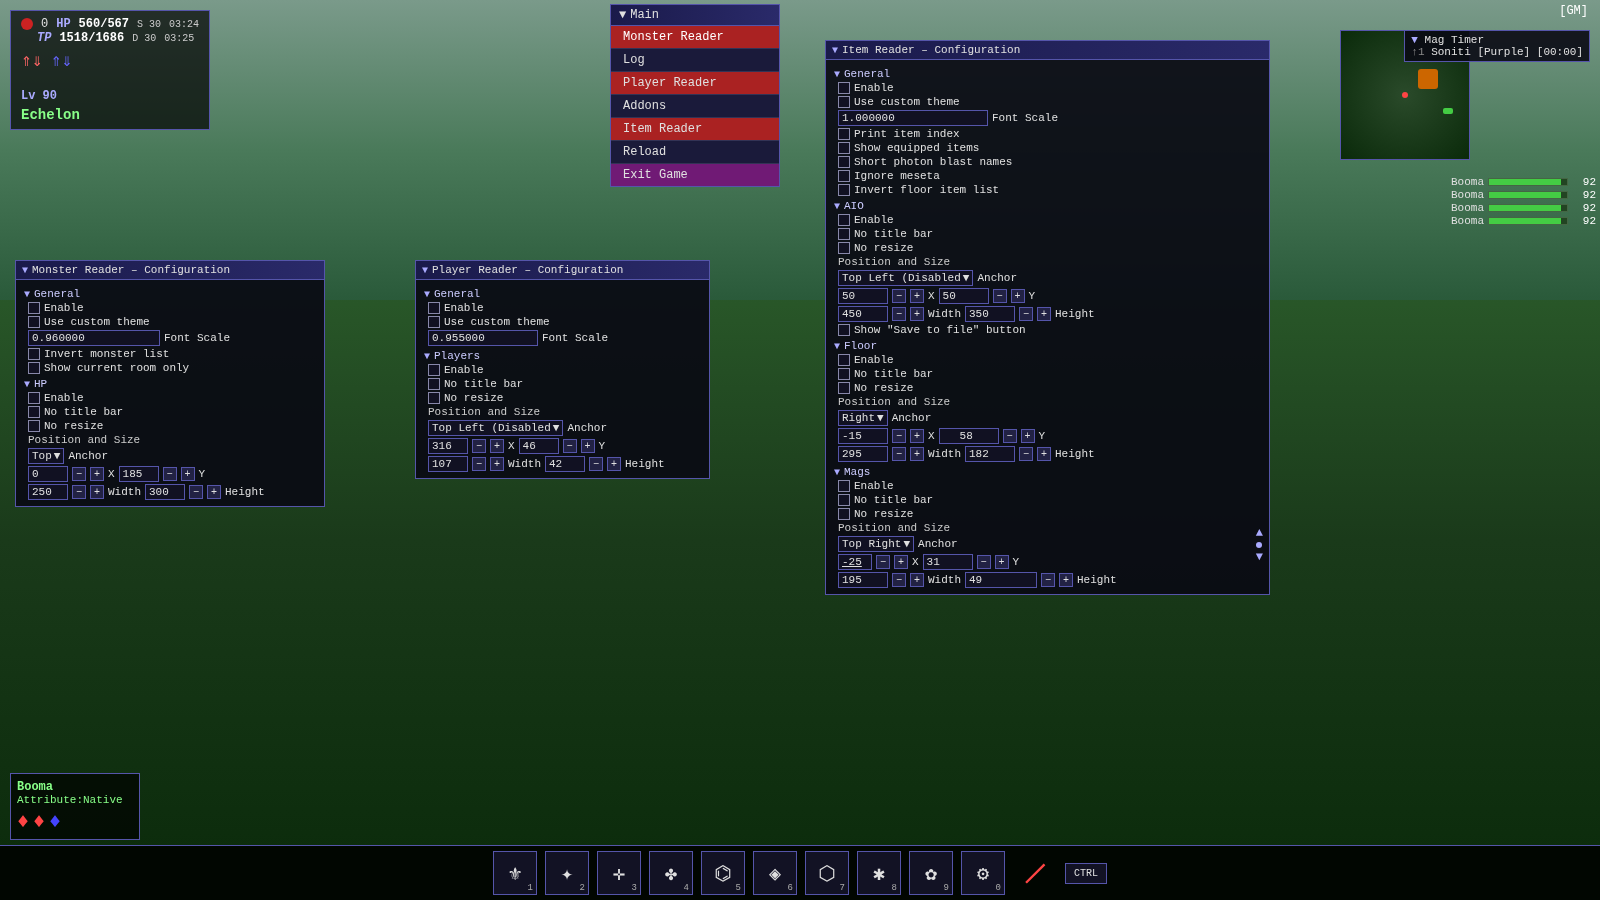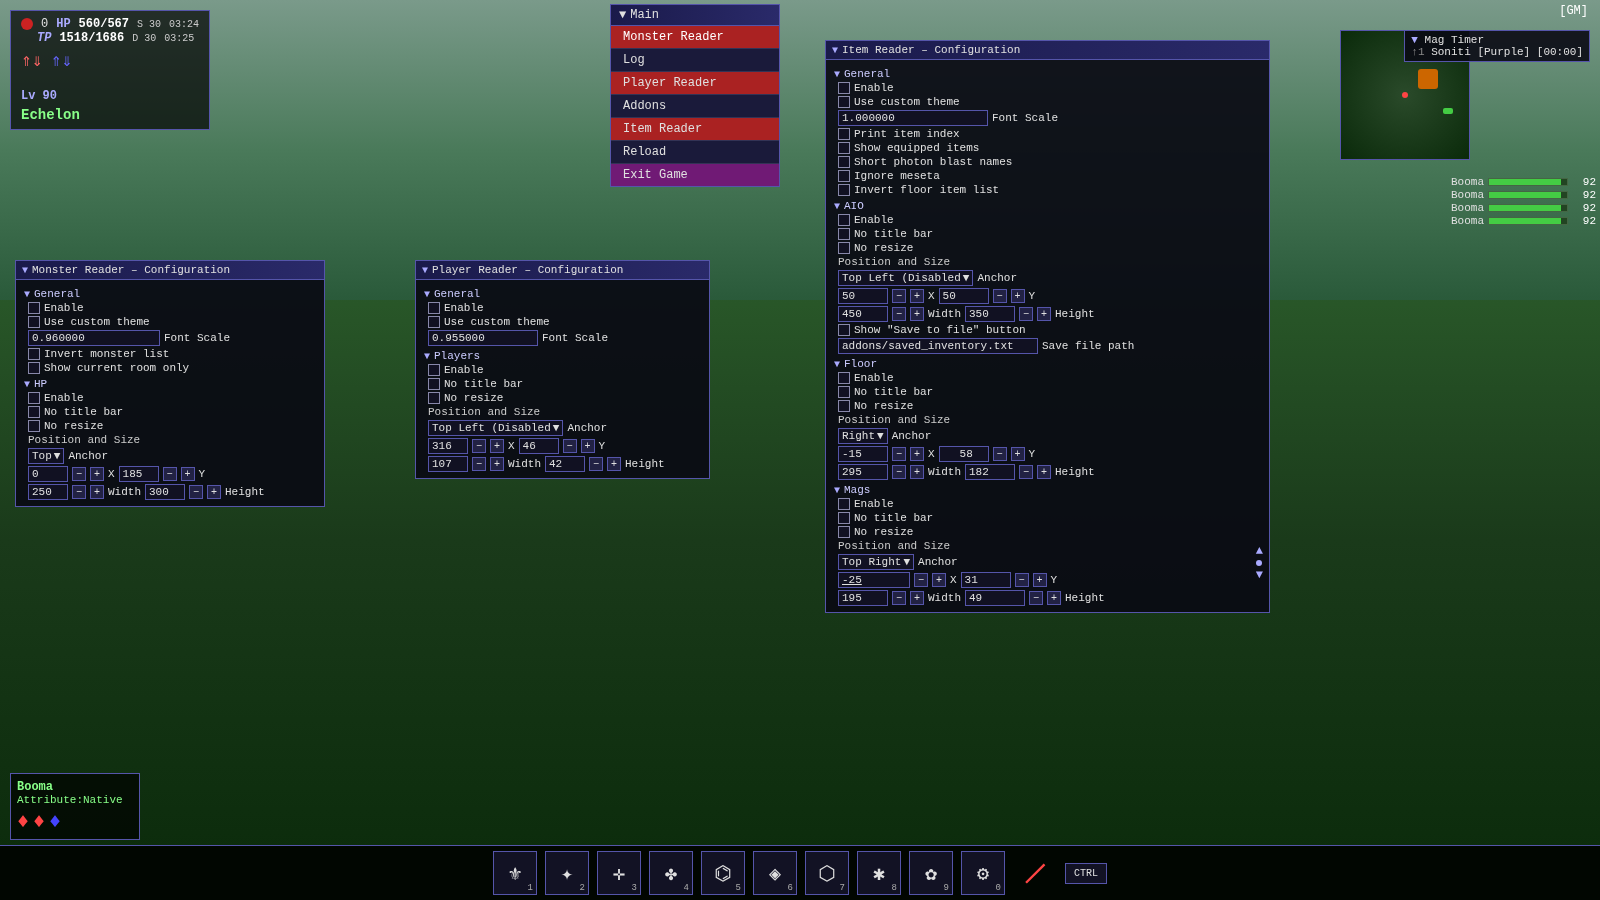--- a/index.html
+++ b/index.html
@@ -651,24 +651,20 @@
         <span>Width</span>
         <input class="text-input" style="width: 50px;" value="350">
         <div class="btn-small">−</div>
         <div class="btn-small">+</div>
         <span>Height</span>
       </div>
       <div class="row">
         <div class="checkbox"></div>
         <span>Show "Save to file" button</span>
       </div>
-      <div class="row">
-        <input class="text-input" style="width: 200px;" value="addons/saved_inventory.txt">
-        <span>Save file path</span>
-      </div>
     </div>
 
     <div class="section-header">
       <span class="triangle">▼</span>
       <span>Floor</span>
     </div>
     <div class="subsection">
       <div class="row">
         <div class="checkbox"></div>
         <span>Enable</span>
@@ -687,21 +683,21 @@
           <span>Right</span>
           <span>▼</span>
         </div>
         <span>Anchor</span>
       </div>
       <div class="row">
         <input class="text-input" style="width: 50px;" value="-15">
         <div class="btn-small">−</div>
         <div class="btn-small">+</div>
         <span>X</span>
-        <input class="text-input" style="width: 50px; padding-left: 20px;" value="58">
+        <input class="text-input" style="width: 60px; padding-left: 20px;" value="58">
         <div class="btn-small">−</div>
         <div class="btn-small">+</div>
         <span>Y</span>
       </div>
       <div class="row">
         <input class="text-input" style="width: 50px;" value="295">
         <div class="btn-small">−</div>
         <div class="btn-small">+</div>
         <span>Width</span>
         <input class="text-input" style="width: 50px;" value="182">
@@ -730,35 +726,35 @@
       </div>
       <div class="label-text">Position and Size</div>
       <div class="row">
         <div class="dropdown">
           <span>Top Right</span>
           <span>▼</span>
         </div>
         <span>Anchor</span>
       </div>
       <div class="row">
-        <input class="text-input" style="width: 72px; text-decoration: underline;" value="-25">
+        <input class="text-input" style="width: 34px; text-decoration: underline;" value="-25">
         <div class="btn-small">−</div>
         <div class="btn-small">+</div>
         <span>X</span>
         <input class="text-input" style="width: 50px;" value="31">
         <div class="btn-small">−</div>
         <div class="btn-small">+</div>
         <span>Y</span>
       </div>
       <div class="row">
         <input class="text-input" style="width: 50px;" value="195">
         <div class="btn-small">−</div>
         <div class="btn-small">+</div>
         <span>Width</span>
-        <input class="text-input" style="width: 60px; font-family: Liberation Mono, monospace;" value="49">
+        <input class="text-input" style="width: 72px; font-family: Liberation Mono, monospace;" value="49">
         <div class="btn-small">−</div>
         <div class="btn-small">+</div>
         <span>Height</span>
       </div>
     </div>
   </div>
 
   <div style="position:absolute;right:6px;bottom:30px;display:flex;flex-direction:column;align-items:center;gap:2px;">
     <div style="color:#aaaaff;font-size:12px;cursor:pointer;">▲</div>
     <div style="width:6px;height:6px;background:#aaaaff;border-radius:50%;"></div>

